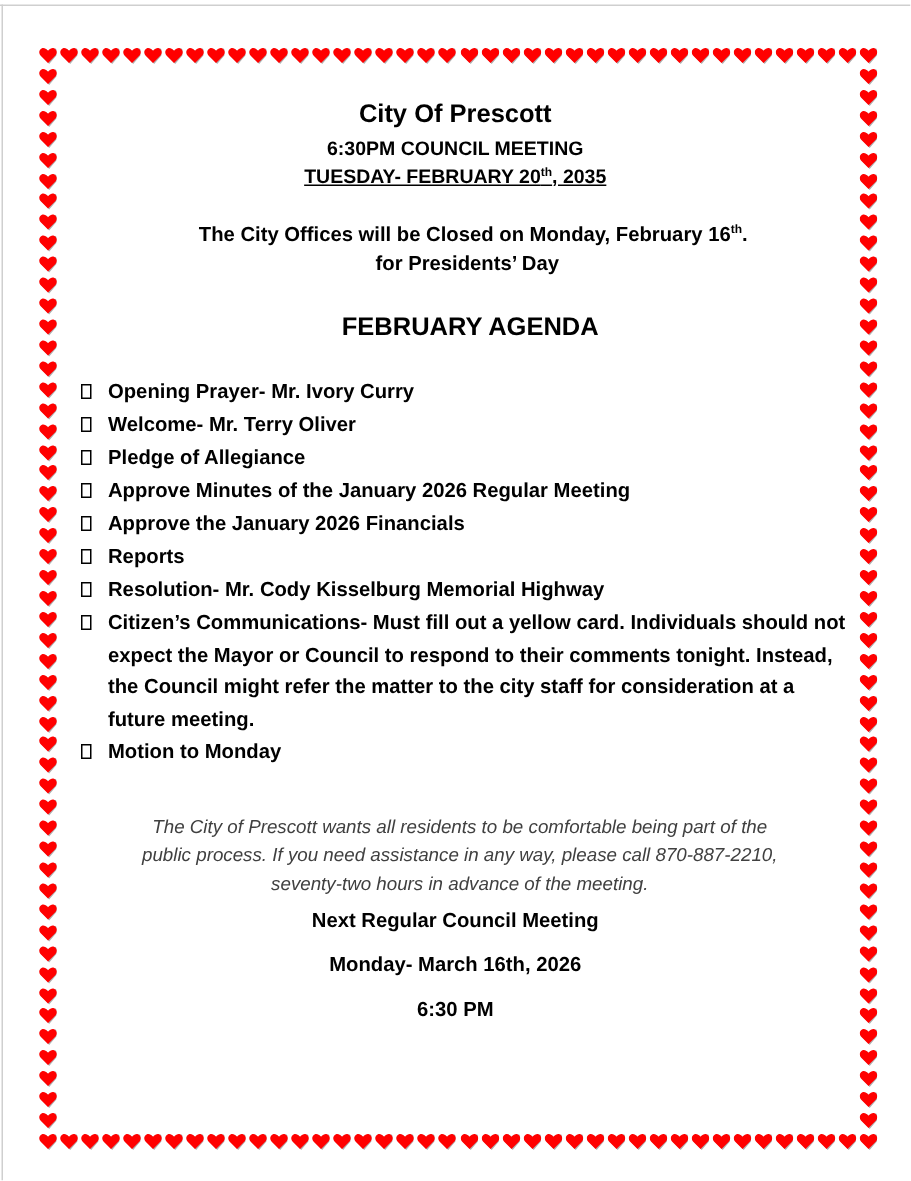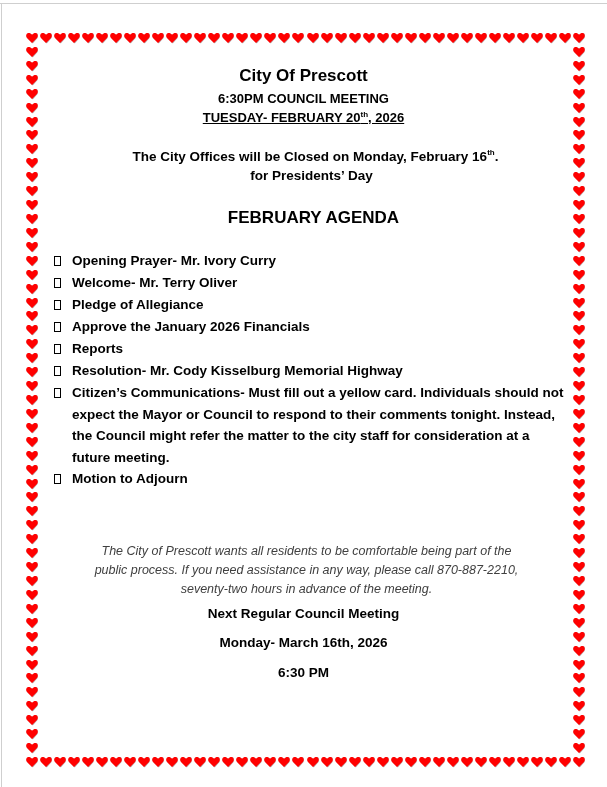--- a/index.html
+++ b/index.html
@@ -766,37 +766,37 @@
       </svg></div>
     <div class="heart" style="left: 573px; top: 740px;"><svg viewBox="0 0 12 12" width="12" height="12">
         <path d="M6.8 11.6 L1.5 6.2 C0 4.6 0.3 2 2.4 1.4 C3.9 1 5.1 1.8 6.8 3.4 C8.5 1.8 9.7 1 11.2 1.4 L11.6 2 L11.6 6 L6.8 11.6 Z" fill="#b0b0b0"></path>
         <path d="M6 11 L1 6 C-0.4 4.5 0 1.8 2 1.1 C3.4 0.7 4.6 1.4 6 2.8 C7.4 1.4 8.6 0.7 10 1.1 C12 1.8 12.4 4.5 11 6 Z" fill="#ff0000"></path>
       </svg></div>
   </div>
 
 <div class="content">
   <div class="center title">City Of Prescott</div>
   <div class="center sub1">6:30PM COUNCIL MEETING</div>
-  <div class="center sub2"><span>TUESDAY- FEBRUARY 20</span><sup>th</sup><span>, 2026</span></div>
+  <div class="center sub2"><span>TUESDAY- FEBRUARY 20</span><sup>th</sup><span>, 2035</span></div>
 
   <div class="center notice1"><span>The City Offices will be Closed on Monday, February 16</span><sup>th</sup><span>.</span></div>
   <div class="center notice2">for Presidents’ Day</div>
 
   <div class="center agenda-title">FEBRUARY AGENDA</div>
 
   <ul class="agenda-list">
     <li class="agenda-item"><span class="box"></span><span>Opening Prayer- Mr. Ivory Curry</span></li>
     <li class="agenda-item"><span class="box"></span><span>Welcome- Mr. Terry Oliver</span></li>
     <li class="agenda-item"><span class="box"></span><span>Pledge of Allegiance</span></li>
-    <li class="agenda-item"><span class="box"></span></li>
+    <li class="agenda-item"><span class="box"></span><span>Approve Minutes of the January 2026 Regular Meeting</span></li>
     <li class="agenda-item"><span class="box"></span><span>Approve the January 2026 Financials</span></li>
     <li class="agenda-item"><span class="box"></span><span>Reports</span></li>
     <li class="agenda-item"><span class="box"></span><span>Resolution- Mr. Cody Kisselburg Memorial Highway</span></li>
     <li class="agenda-item multi"><span class="box"></span><span>Citizen’s Communications- Must fill out a yellow card. Individuals should not expect the Mayor or Council to respond to their comments tonight. Instead, the Council might refer the matter to the city staff for consideration at a future meeting.</span></li>
-    <li class="agenda-item"><span class="box"></span><span>Motion to Adjourn</span></li>
+    <li class="agenda-item"><span class="box"></span><span>Motion to Monday</span></li>
   </ul>
 
   <div class="center disclaimer">
     <div>The City of Prescott wants all residents to be comfortable being part of the</div>
     <div>public process. If you need assistance in any way, please call 870-887-2210,</div>
     <div>seventy-two hours in advance of the meeting.</div>
   </div>
 
   <div class="center next1">Next Regular Council Meeting</div>
   <div class="center next2">Monday- March 16th, 2026</div>

